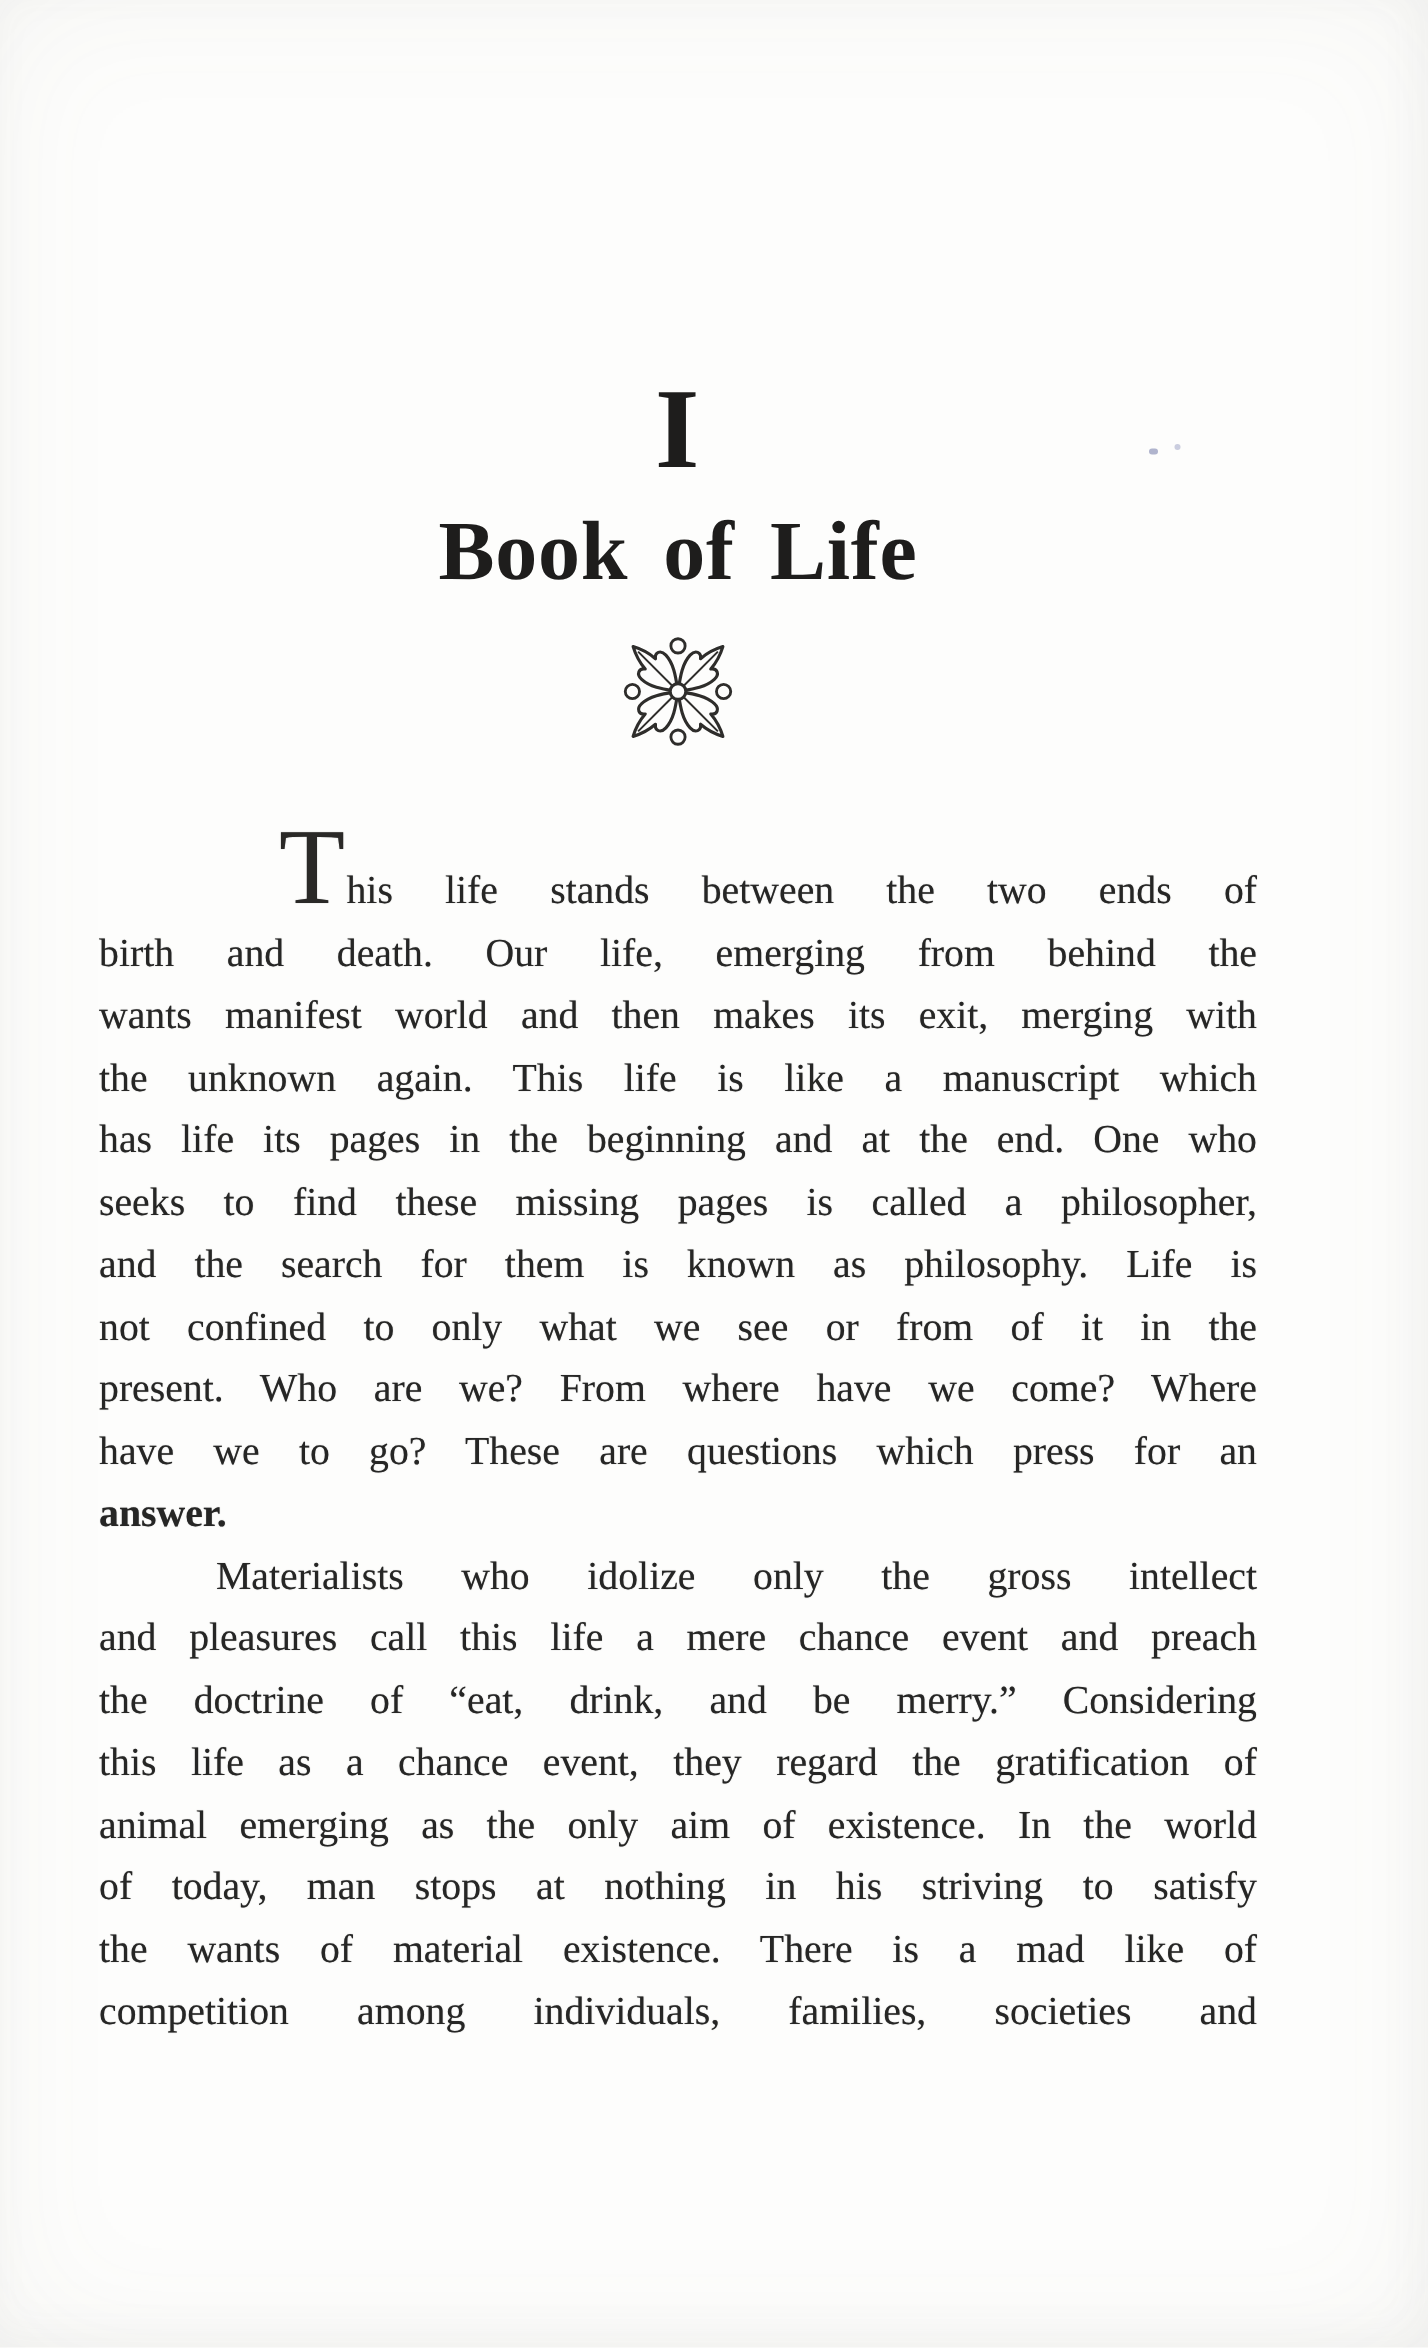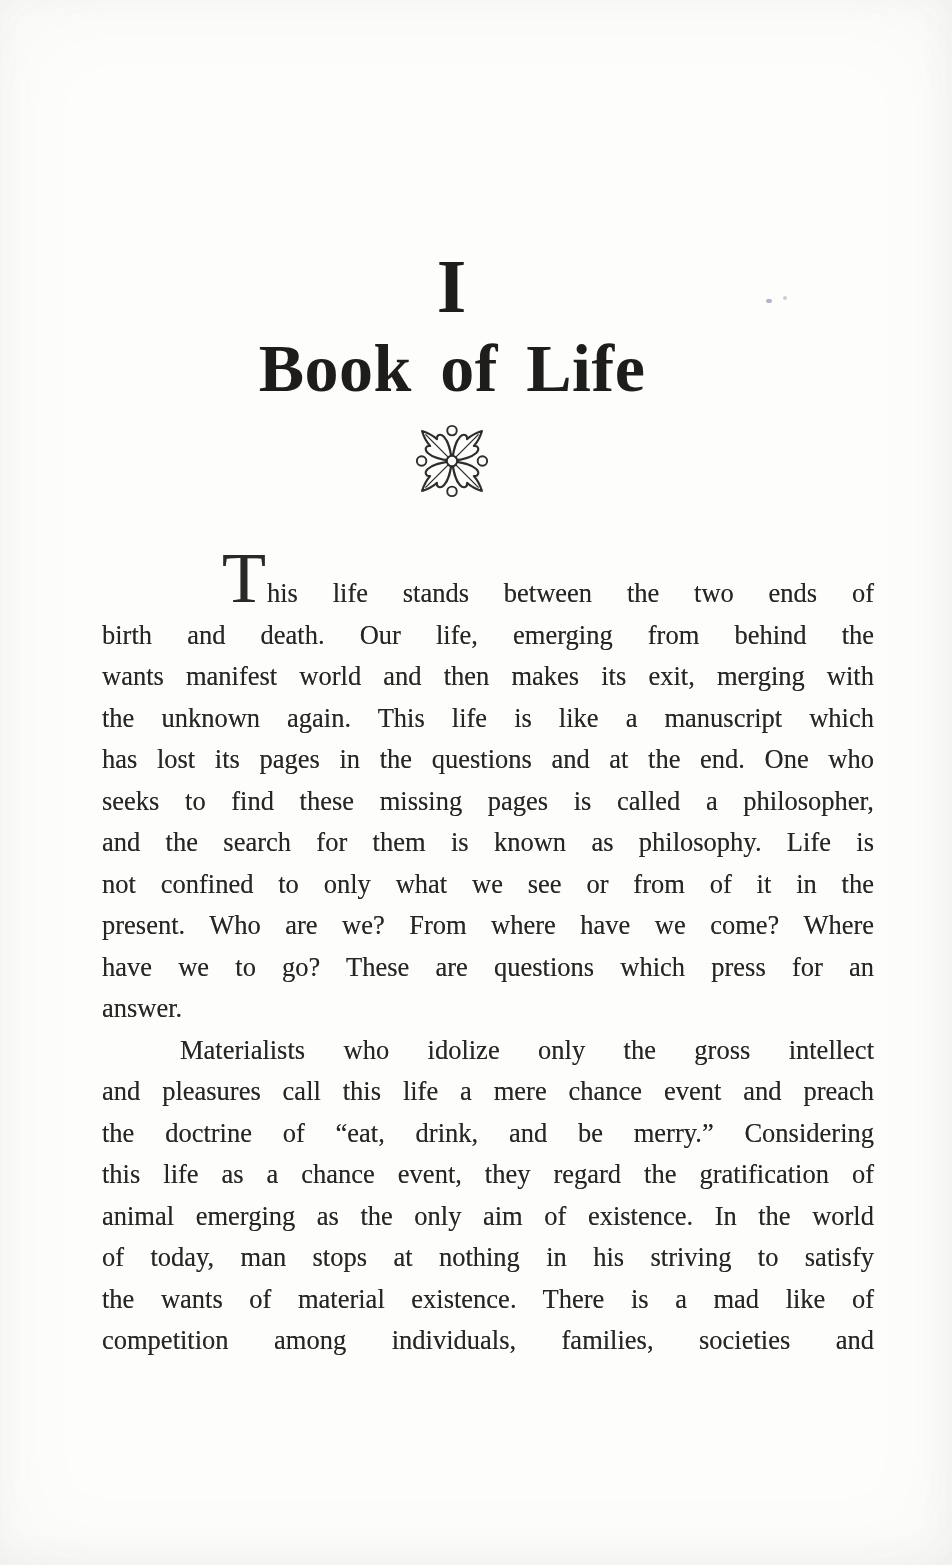--- a/index.html
+++ b/index.html
@@ -24,47 +24,46 @@
   }
   .chapter-number {
     top: 251px;
     font-size: 76px;
     line-height: 70px;
     font-weight: 700;
     letter-spacing: 1px;
   }
   .page-title {
     top: 330px;
-    font-size: 68px;
+    font-size: 56px;
     line-height: 76px;
     font-weight: 700;
     word-spacing: 0.16em;
     letter-spacing: 0.5px;
   }
   .ornament-wrap {
     position: absolute;
     top: 423px; left: 66px; width: 772px;
     display: flex; justify-content: center;
   }
   .body-text {
     position: absolute;
     top: 573px; left: 66px; width: 772px;
     font-size: 26.5px;
     color: #262625;
     text-shadow: 0 0 0.6px rgba(45,45,45,0.55);
-    margin-left: 36px;
   }
   .line {
     height: 41.5px;
     line-height: 41.5px;
     text-align: justify;
     text-align-last: justify;
     overflow: visible;
   }
-  .line.no-justify { text-align-last: left; }
+  .line.no-justify { text-align-last: left; font-weight: bold; }
   .line.first-dropcap { padding-left: 120px; }
   .line.first-indent { text-indent: 78px; }
   .dropcap {
     font-size: 72px;
     line-height: 0;
     font-weight: 500;
     letter-spacing: 1px;
     color: #2a2927;
   }
   .speck { position: absolute; }
@@ -119,21 +118,21 @@
         <circle cx="40" cy="40" r="5.5" stroke-width="2.2"></circle>
       </g>
     </svg>
   </div>
 
   <div class="body-text">
       <div class="line first-dropcap"><span class="dropcap">T</span>his life stands between the two ends of</div>
       <div class="line">birth and death. Our life, emerging from behind the</div>
       <div class="line">wants manifest world and then makes its exit, merging with</div>
       <div class="line">the unknown again. This life is like a manuscript which</div>
-      <div class="line">has lost its pages in the questions and at the end. One who</div>
+      <div class="line">has life its pages in the beginning and at the end. One who</div>
       <div class="line">seeks to find these missing pages is called a philosopher,</div>
       <div class="line">and the search for them is known as philosophy. Life is</div>
       <div class="line">not confined to only what we see or from of it in the</div>
       <div class="line">present. Who are we? From where have we come? Where</div>
       <div class="line">have we to go? These are questions which press for an</div>
       <div class="line no-justify">answer.</div>
       <div class="line first-indent">Materialists who idolize only the gross intellect</div>
       <div class="line">and pleasures call this life a mere chance event and preach</div>
       <div class="line">the doctrine of “eat, drink, and be merry.” Considering</div>
       <div class="line">this life as a chance event, they regard the gratification of</div>

